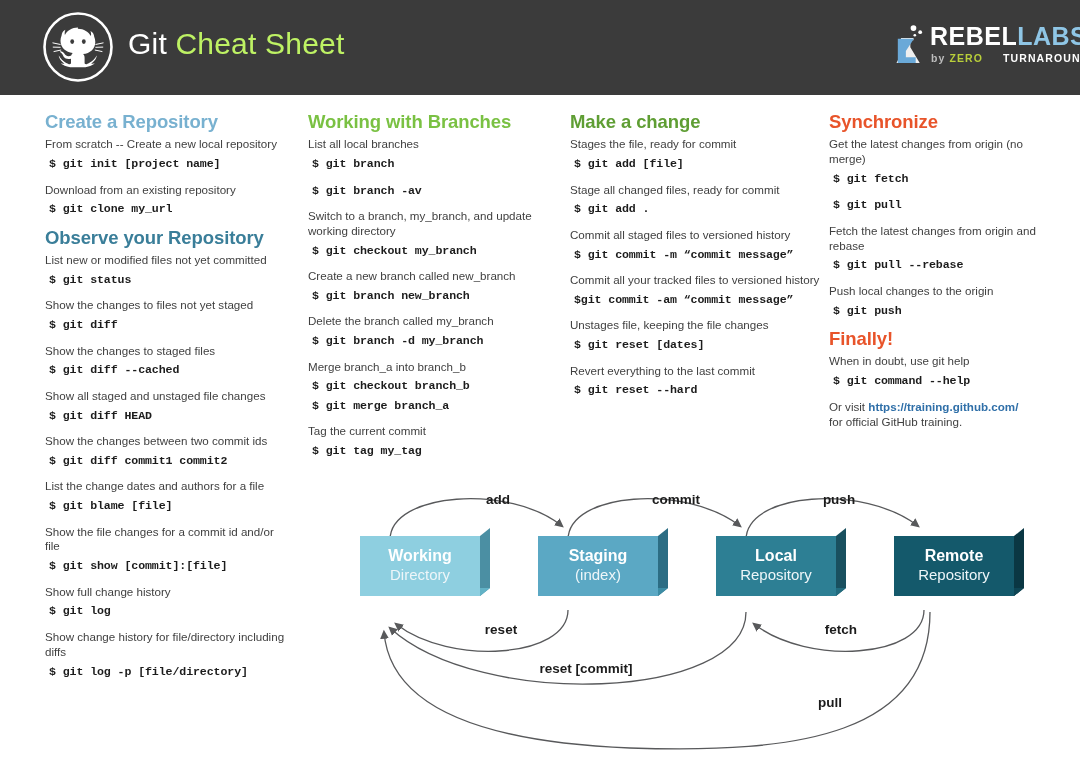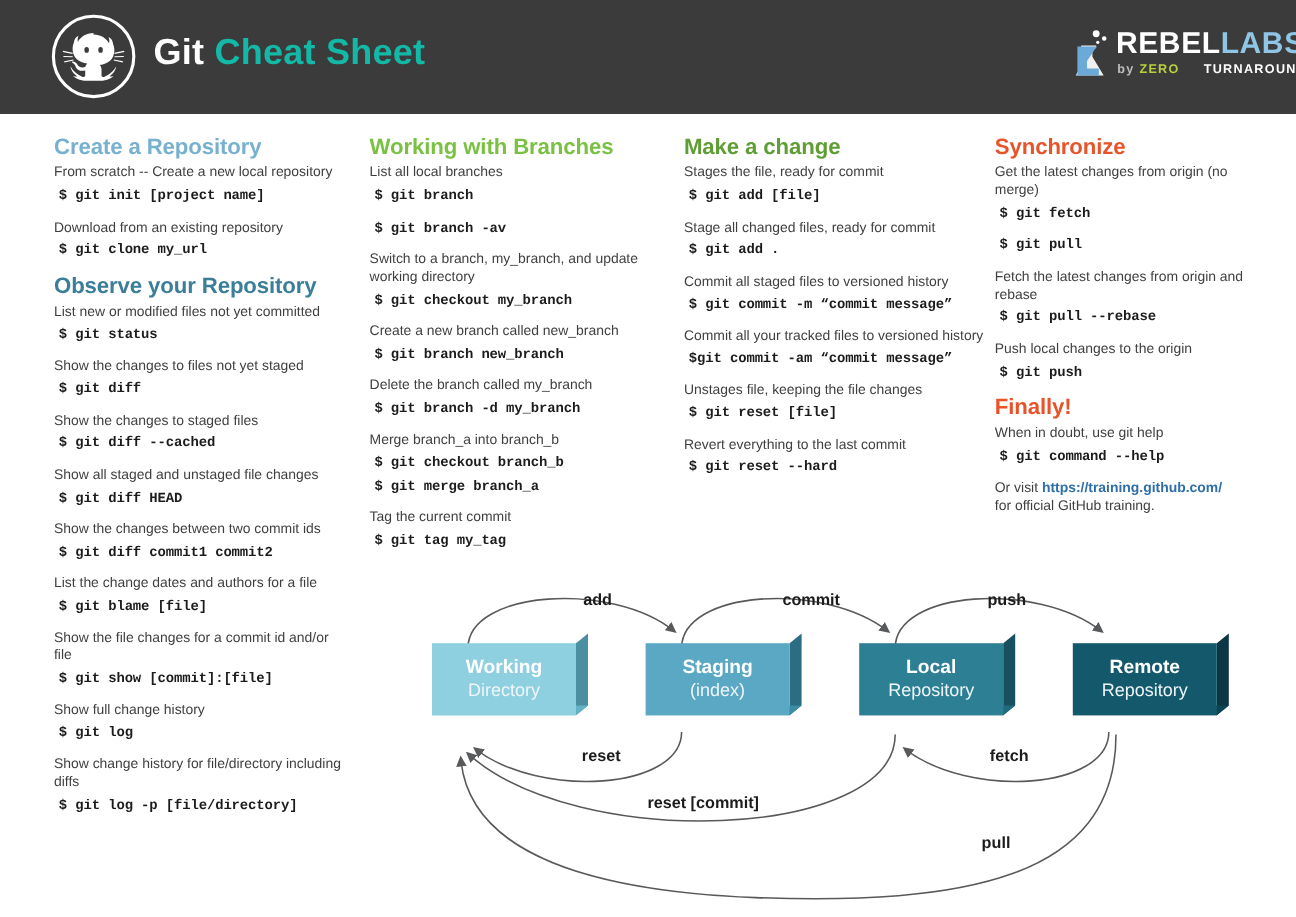--- a/index.html
+++ b/index.html
@@ -27,22 +27,22 @@
     left: 42px; top: 11px;
     width: 72px; height: 72px;
   }
   #title-block {
     position: absolute;
     left: 128px; top: 27px;
     font-size: 30px;
     letter-spacing: 0.2px;
     white-space: nowrap;
   }
-  .title-bold { color: #ffffff; font-weight: bold; }
-  .title-light { color: #14b8a6; font-weight: 700; }
+  .title-bold { color: #ffffff; font-weight: normal; }
+  .title-light { color: #bef264; font-weight: 400; }
 
   #rebel-logo {
     position: absolute;
     right: 36px; top: 22px;
     width: 152px; height: 52px;
   }
   #rebel-wordmark {
     position: absolute;
     left: 38px; top: 2px;
     font-size: 25px;
@@ -271,21 +271,21 @@
     <div class="entry">
       <p class="desc">Commit all staged files to versioned history</p>
       <p class="cmd">$ git commit -m “commit message”</p>
     </div>
     <div class="entry">
       <p class="desc">Commit all your tracked files to versioned history</p>
       <p class="cmd">$git commit -am “commit message”</p>
     </div>
     <div class="entry">
       <p class="desc">Unstages file, keeping the file changes</p>
-      <p class="cmd">$ git reset [file]</p>
+      <p class="cmd">$ git reset [dates]</p>
     </div>
     <div class="entry">
       <p class="desc">Revert everything to the last commit</p>
       <p class="cmd">$ git reset --hard</p>
     </div>
   </div>
 <div class="column" id="col4">
     <h2 class="section-head hd-orange">Synchronize</h2>
     <div class="entry">
       <p class="desc">Get the latest changes from origin (no merge)</p>

